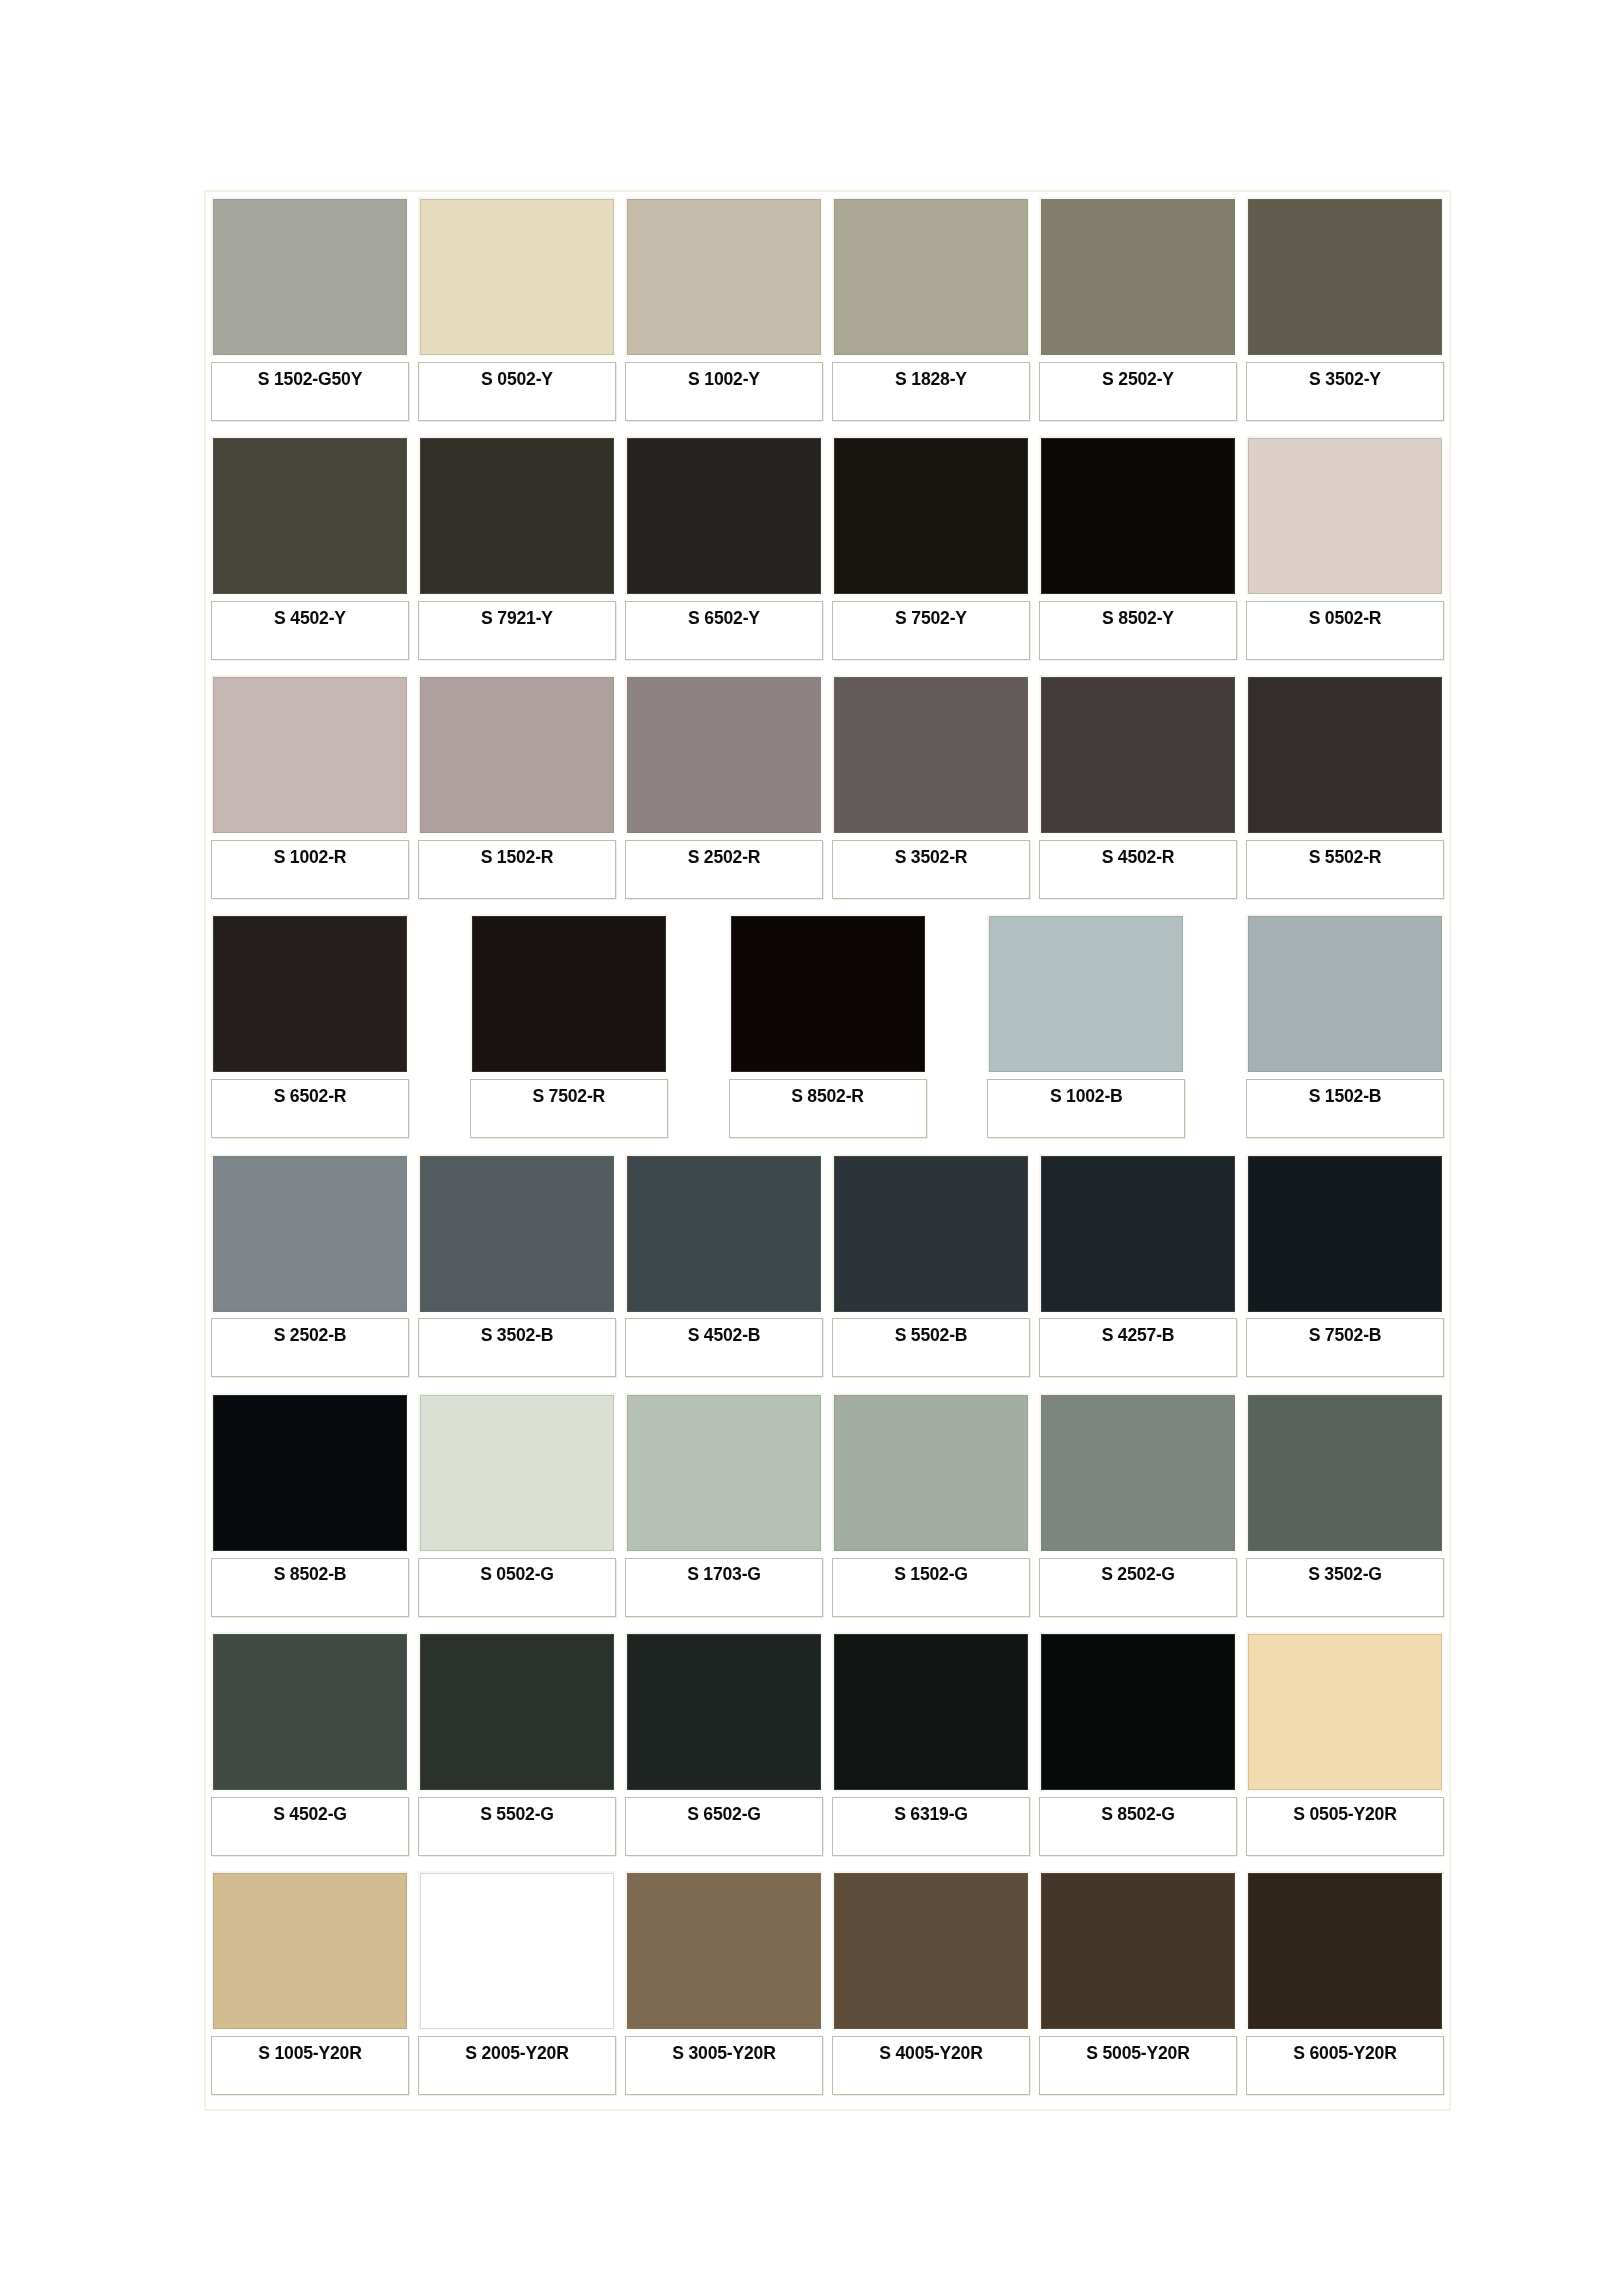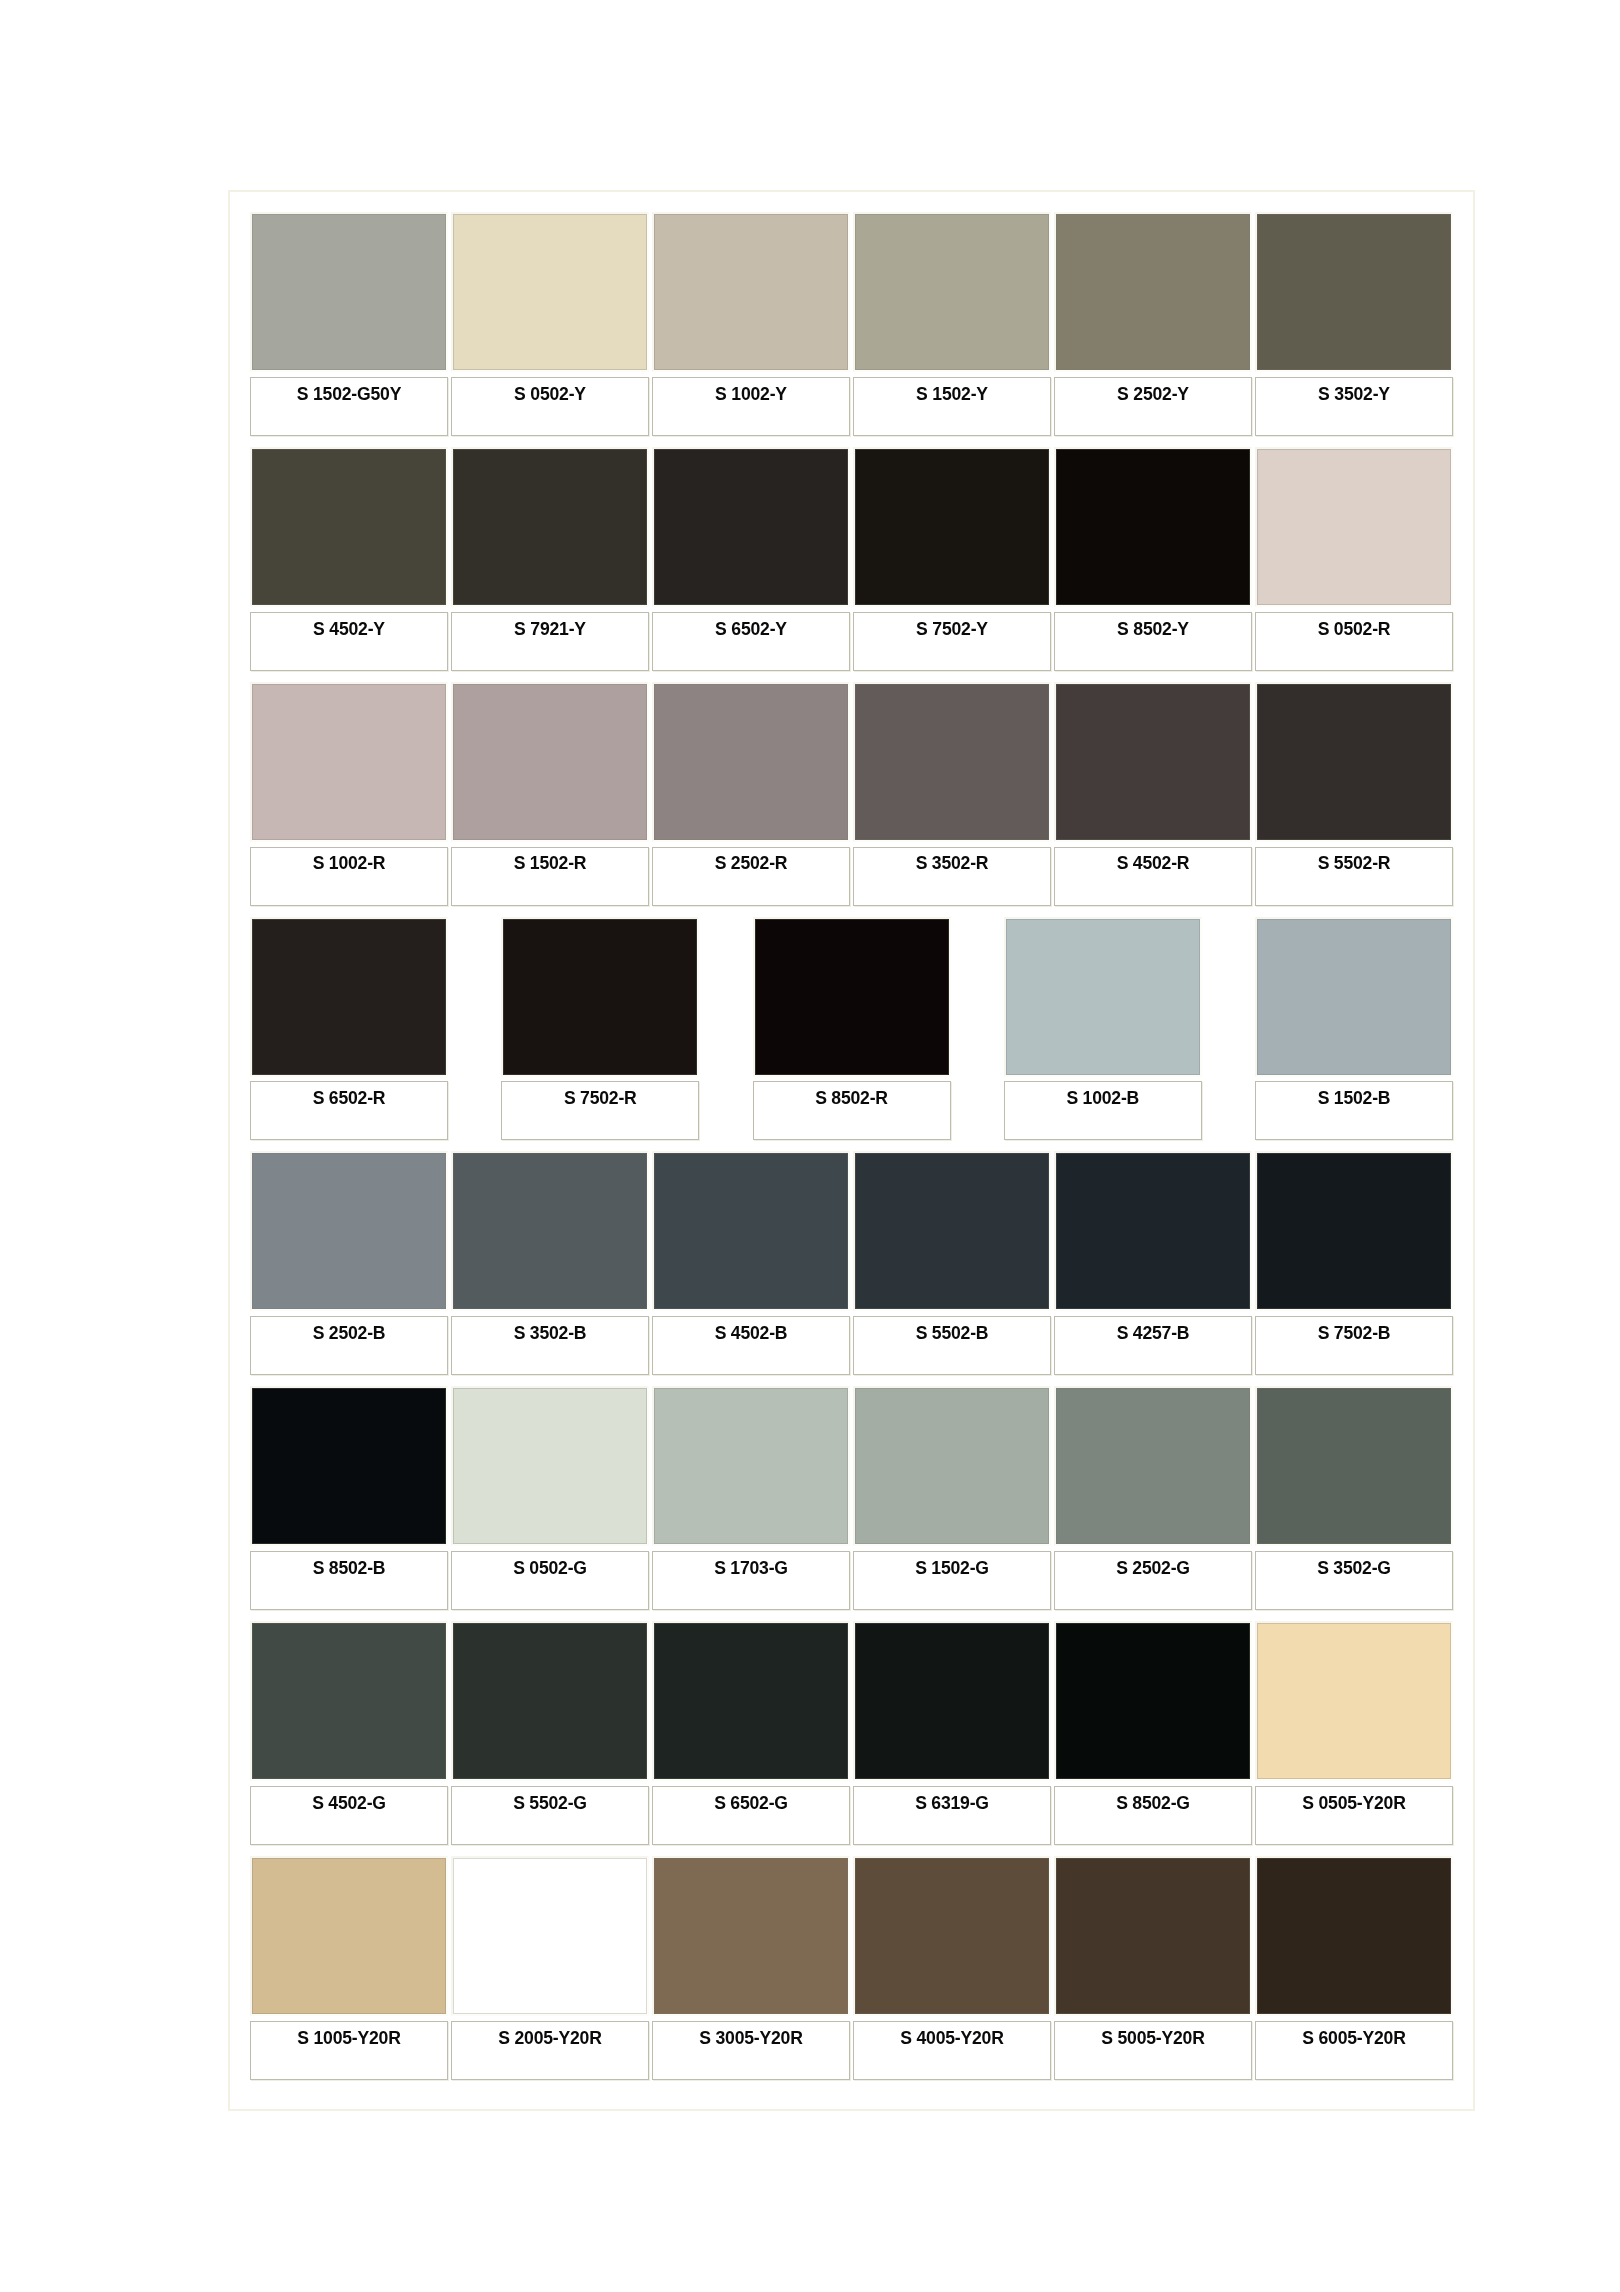--- a/index.html
+++ b/index.html
@@ -20,28 +20,28 @@
     position: absolute;
     left: 0; top: 0;
     width: 1620px;
     height: 2293px;
     background: #ffffff;
   }
 
   
   #chart-frame {
     position: absolute;
-    left: 228px;
+    left: 204px;
     top: 190px;
     width: 1247px;
     height: 1921px;
     background: #ffffff;
     border: 2.9px solid #f2f1e4;
     box-sizing: border-box;
-    padding: 20px;
+    padding: 5px;
   }
 
   #swatch-grid {
     width: 100%;
     height: 100%;
     display: flex;
     flex-direction: column;
     justify-content: space-between;
     box-sizing: border-box;
   }
@@ -115,21 +115,21 @@
           </div>
           <div class="swatch-cell">
             <div class="swatch-chip" style="background-color: rgb(198, 188, 171);"></div>
             <div class="swatch-label-box">
               <span class="swatch-label-text">S 1002-Y</span>
             </div>
           </div>
           <div class="swatch-cell">
             <div class="swatch-chip" style="background-color: rgb(170, 168, 148);"></div>
             <div class="swatch-label-box">
-              <span class="swatch-label-text">S 1502-Y</span>
+              <span class="swatch-label-text">S 1828-Y</span>
             </div>
           </div>
           <div class="swatch-cell">
             <div class="swatch-chip" style="background-color: rgb(131, 126, 108);"></div>
             <div class="swatch-label-box">
               <span class="swatch-label-text">S 2502-Y</span>
             </div>
           </div>
           <div class="swatch-cell">
             <div class="swatch-chip" style="background-color: rgb(97, 93, 78);"></div>

